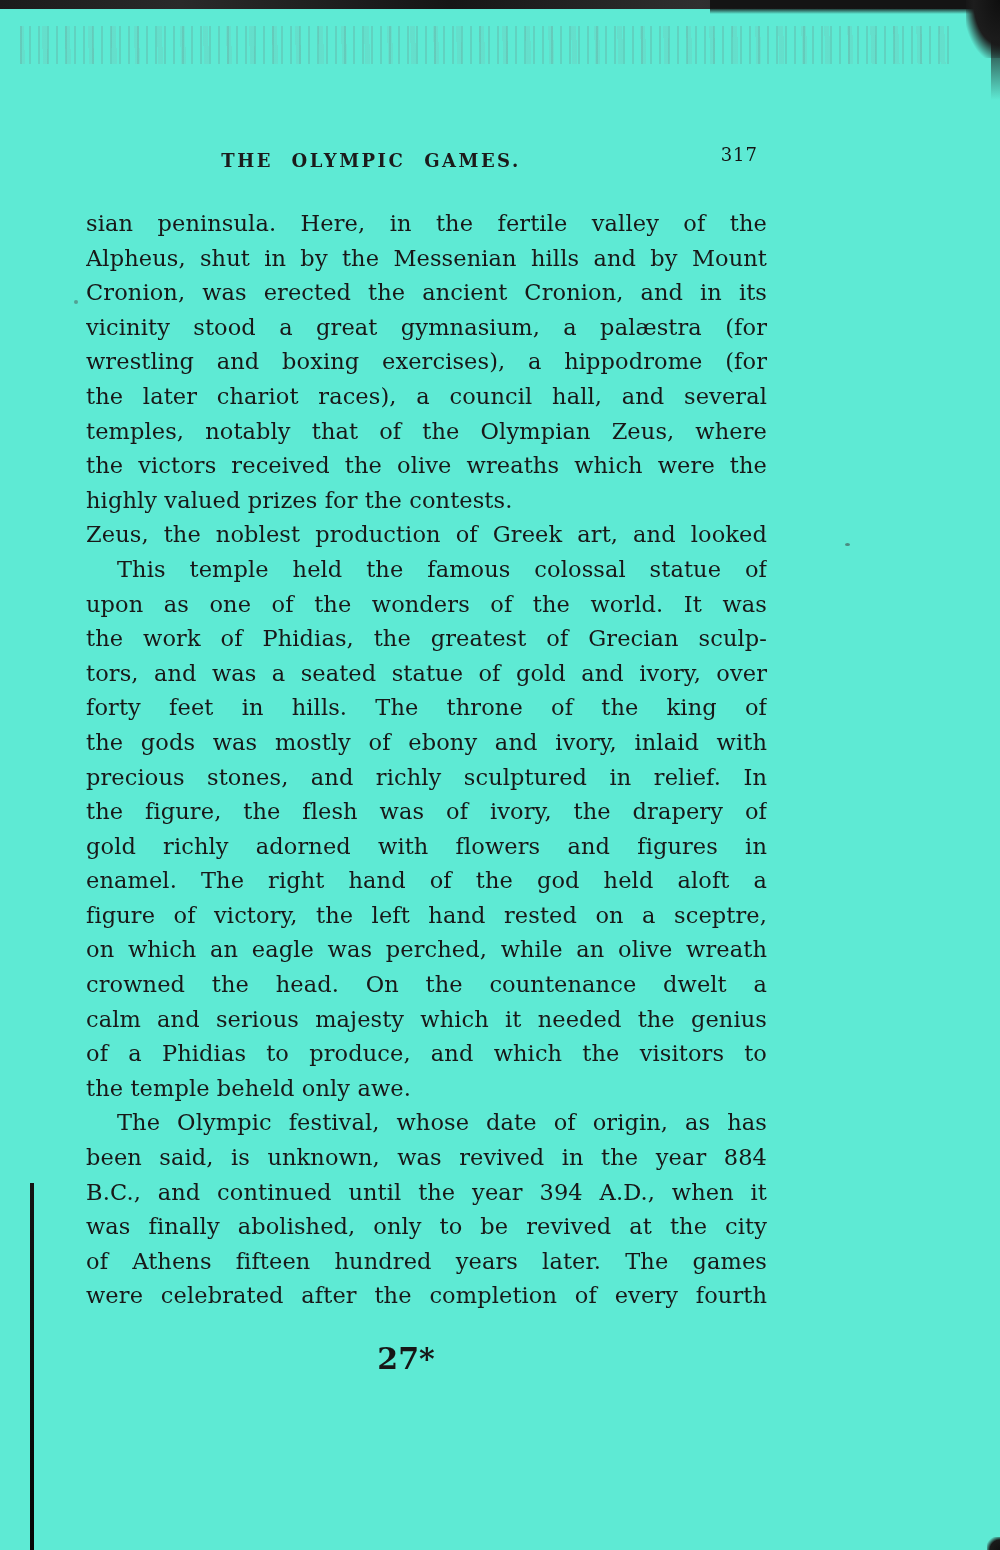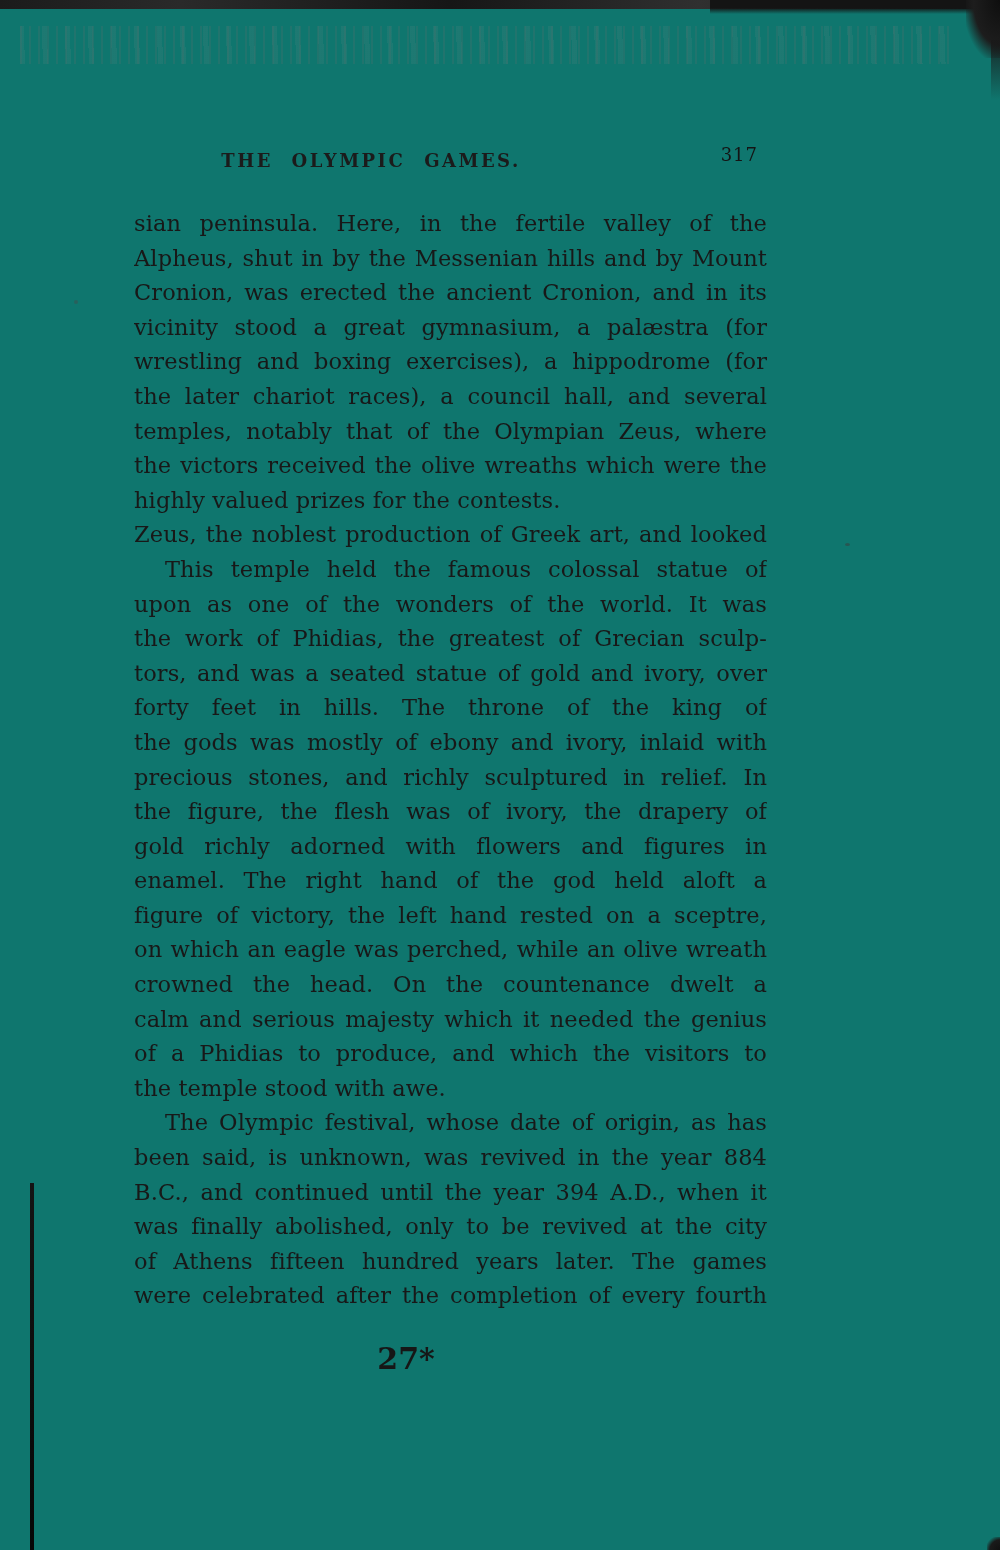--- a/index.html
+++ b/index.html
@@ -1,21 +1,21 @@
 <!DOCTYPE html>
 <html><head>
 <meta charset="utf-8">
 <style>
   html, body { margin: 0; padding: 0; background: #e8e8e6; }
   .page {
     position: relative;
     width: 1000px;
     height: 1550px;
     margin: 0 auto;
-    background: #0f766e;
+    background: #5eead4;
     overflow: hidden;
     font-family: "DejaVu Serif", "Liberation Serif", serif;
     color: #171717;
   }
 
   
   .artifact { position: absolute; pointer-events: none; }
   .top-strip {
     left: 0; top: 0; width: 1000px; height: 9px;
     background: linear-gradient(90deg, #1b1b1b 0%, #2a2a2a 18%, #161616 45%, #303030 70%, #101010 100%);
@@ -82,21 +82,20 @@
   }
   .line {
     height: 34.6px;
     overflow: hidden;
     font-size: 22.5px;
     line-height: 34.6px;
     text-align: justify;
     text-align-last: justify;
     letter-spacing: 0.1px;
     color: #181818;
-    margin-left: 48px;
   }
   .line.last { text-align-last: left; }
   .line.indent { text-indent: 31px; }
 
   
   .page-footer {
     position: absolute;
     left: 86px; top: 1341px; width: 640px;
     text-align: center;
   }
@@ -147,21 +146,21 @@
     <div class="line">the gods was mostly of ebony and ivory, inlaid with</div>
     <div class="line">precious stones, and richly sculptured in relief. In</div>
     <div class="line">the figure, the flesh was of ivory, the drapery of</div>
     <div class="line">gold richly adorned with flowers and figures in</div>
     <div class="line">enamel. The right hand of the god held aloft a</div>
     <div class="line">figure of victory, the left hand rested on a sceptre,</div>
     <div class="line">on which an eagle was perched, while an olive wreath</div>
     <div class="line">crowned the head. On the countenance dwelt a</div>
     <div class="line">calm and serious majesty which it needed the genius</div>
     <div class="line">of a Phidias to produce, and which the visitors to</div>
-    <div class="line last">the temple stood with awe.</div>
+    <div class="line last">the temple beheld only awe.</div>
 
     <div class="line indent">The Olympic festival, whose date of origin, as has</div>
     <div class="line">been said, is unknown, was revived in the year 884</div>
     <div class="line">B.C., and continued until the year 394 A.D., when it</div>
     <div class="line">was finally abolished, only to be revived at the city</div>
     <div class="line">of Athens fifteen hundred years later. The games</div>
     <div class="line">were celebrated after the completion of every fourth</div>
   </main>
 
   <footer class="page-footer">

